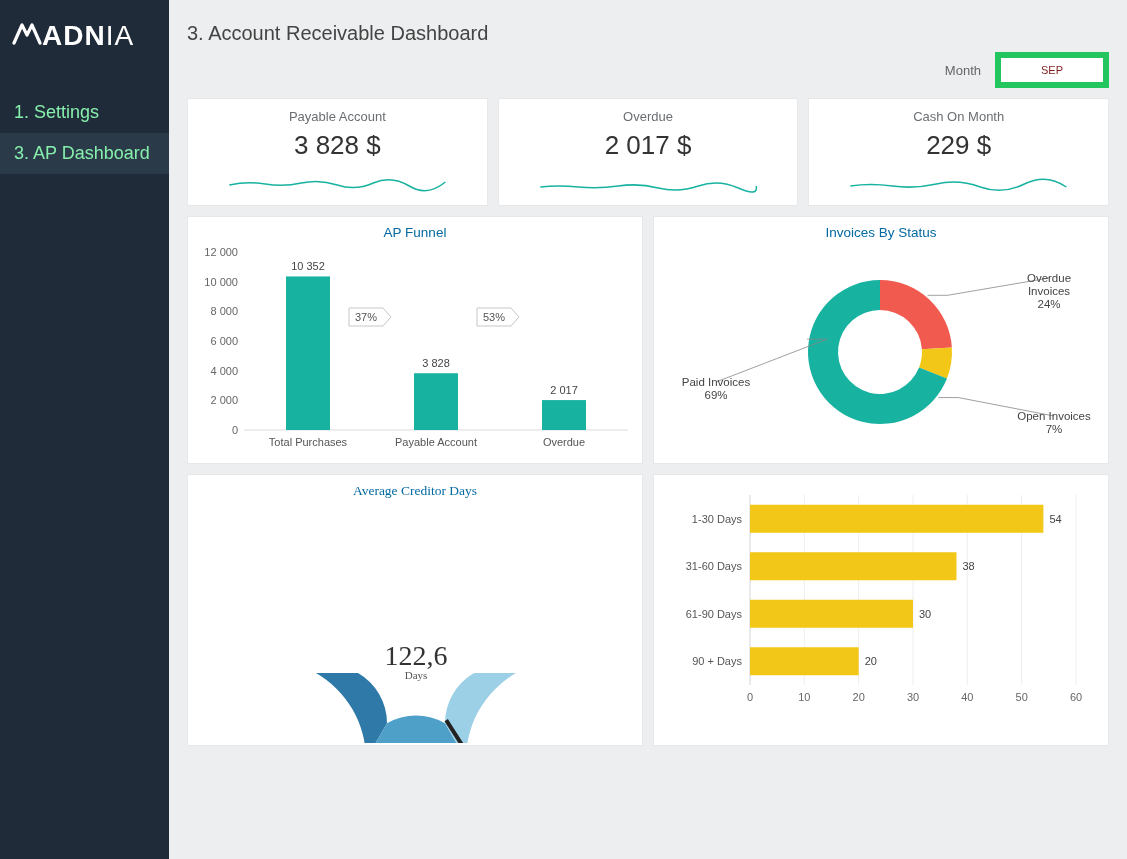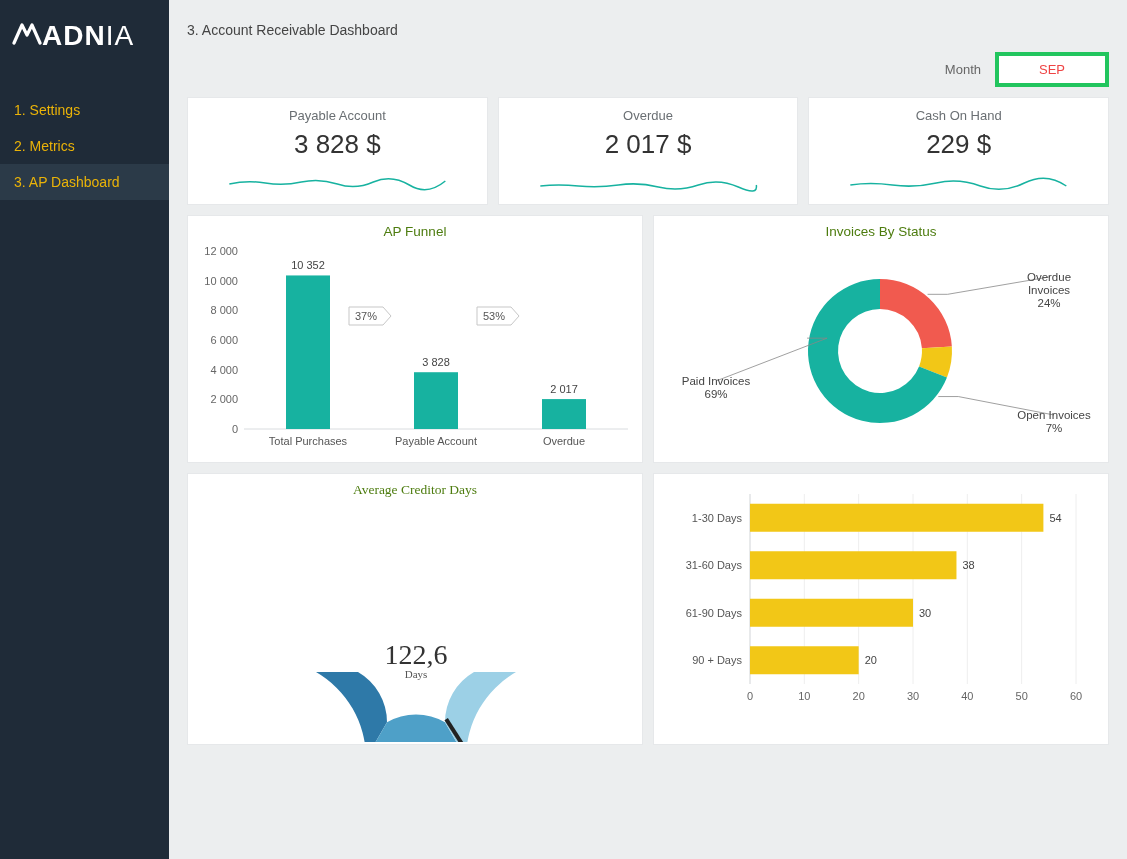--- a/index.html
+++ b/index.html
@@ -1,35 +1,35 @@
 <!DOCTYPE html>
 <html><head>
 <meta charset="utf-8">
 <style>
 * { box-sizing: border-box; margin: 0; padding: 0; }
 body { font-family: "Segoe UI", Arial, sans-serif; background: #eceeef; color: #555; width: 1127px; height: 859px; overflow: hidden; display: flex; }
 .sidebar { width: 181px; background: #1f2b38; color: #fff; display: flex; flex-direction: column; }
 .logo { padding: 20px 12px 40px 12px; font-size: 28px; font-weight: 600; letter-spacing: 1px; display: flex; align-items: center; }
 .logo .thin { font-weight: 300; }
 .logo-mark { display:inline-block; }
-.nav-item { padding: 10px 14px; font-size: 14px; cursor: pointer; color: #eab308; }
+.nav-item { padding: 10px 14px; font-size: 18px; cursor: pointer; color: #86efac; }
 .nav-item.active { background: #2b3a48; }
 .main { flex: 1; padding: 22px 18px 14px 18px; display: flex; flex-direction: column; gap: 10px; }
 .header { display: flex; justify-content: space-between; align-items: flex-start; }
-.page-title { font-size: 14px; font-weight: 400; color: #444; }
+.page-title { font-size: 20px; font-weight: 400; color: #444; }
 .month-wrap { display: flex; align-items: center; gap: 14px; font-size: 13px; color: #666; margin-top: 30px;}
-.month-select { background: #fff; border: 4px solid #22c55e; padding: 6px 40px; font-size: 13px; color: #ef4444; }
+.month-select { background: #fff; border: 6px solid #22c55e; padding: 6px 40px; font-size: 11px; color: #7f1d1d; }
 .kpi-row { display: flex; gap: 10px; }
 .kpi { flex: 1; background: #fff; border: 1px solid #e6e8ea; padding: 10px 8px 8px 8px; display: flex; flex-direction: column; align-items: center; }
 .kpi-title { font-size: 13px; color: #6a6f73; margin-bottom: 6px; }
 .kpi-value { font-size: 26px; font-weight: 400; color: #333; margin-bottom: 6px; }
 .spark { width: 100%; height: 30px; }
 .row2 { display: flex; gap: 10px; }
 .panel { background: #fff; border: 1px solid #e6e8ea; }
-.panel-title { text-align: center; font-size: 13.5px; color: #4d7c0f; padding: 8px 0 4px 0; }
+.panel-title { text-align: center; font-size: 13.5px; color: #0369a1; padding: 8px 0 4px 0; }
 .p-funnel { flex: 1; min-width: 456px; height: 248px; padding-bottom: 6px; }
 .p-status { flex: 1; height: 248px; }
 .row3 { display: flex; gap: 10px; }
 .p-gauge { flex: 1; min-width: 456px; height: 272px; font-family: Liberation Serif, serif; }
 .p-age { flex: 1; height: 272px; }
 .funnel-svg, .status-svg, .gauge-svg, .age-svg { display:block; }
 .axis-text { font-size: 11px; fill: #666; }
 .cat-text { font-size: 11px; fill: #555; }
 .bar-label-top { font-size: 11px; fill: #444; text-anchor: middle; }
 .tag { fill: #fff; stroke: #c7c7c7; }
@@ -47,21 +47,20 @@
 <div class="sidebar">
   <div class="logo">
     <span class="logo-mark">
       <svg width="30" height="24" viewBox="0 0 30 24">
           <path d="M2 22 L10 4 L15 14 L20 4 L28 22" stroke="#fff" stroke-width="3.2" fill="none" stroke-linejoin="round" stroke-linecap="round"></path>
         </svg>
     </span>
     <span><b>ADN</b><span class="thin">IA</span></span>
   </div>
   <div class="nav-item">1. Settings</div>
-  <div class="nav-item">2. Metrics</div>
   <div class="nav-item active">3. AP Dashboard</div>
 </div>
 
 <div class="main">
 
   <div class="header">
     <div class="page-title">3. Account Receivable Dashboard</div>
     <div class="month-wrap">
       <span>Month</span>
       <div class="month-select">SEP</div>
@@ -77,21 +76,21 @@
         </svg>
     </div>
     <div class="kpi">
       <div class="kpi-title">Overdue</div>
       <div class="kpi-value">2 017 $</div>
       <svg class="spark" viewBox="0 0 220 30">
           <path d="M2 20 Q20 18 40 20 T80 19 T120 21 T160 19 T200 21 T218 19" stroke="#17b2a0" stroke-width="1.5" fill="none"></path>
         </svg>
     </div>
     <div class="kpi">
-      <div class="kpi-title">Cash On Hand</div>
+      <div class="kpi-title">Cash On Month</div>
       <div class="kpi-value">229 $</div>
       <svg class="spark" viewBox="0 0 220 30">
           <path d="M2 19 Q22 16 44 19 T88 17 T132 20 T176 17 T218 20" stroke="#17b2a0" stroke-width="1.5" fill="none"></path>
         </svg>
     </div>
   </div>
 
   <div class="row2">
     <div class="panel p-funnel">
       <div class="panel-title">AP Funnel</div>

